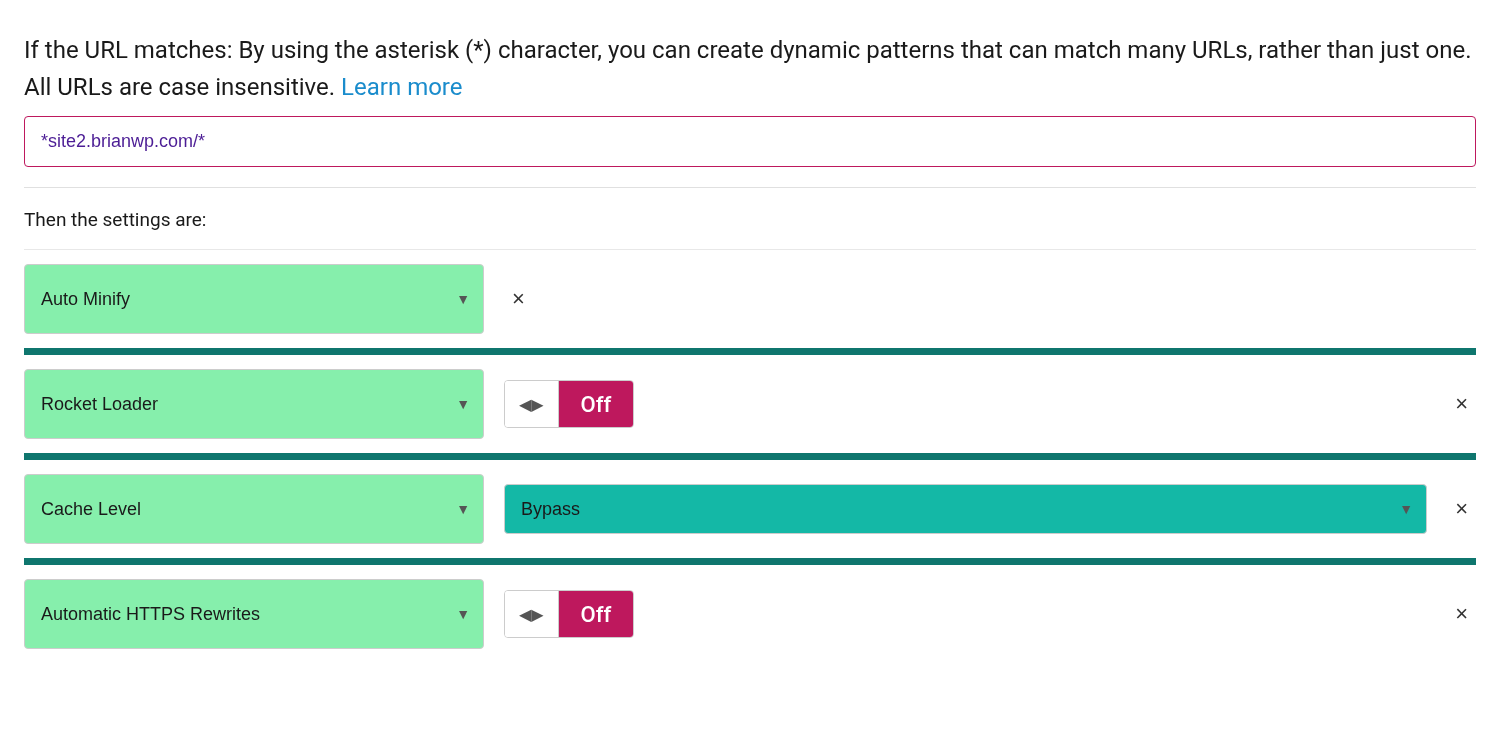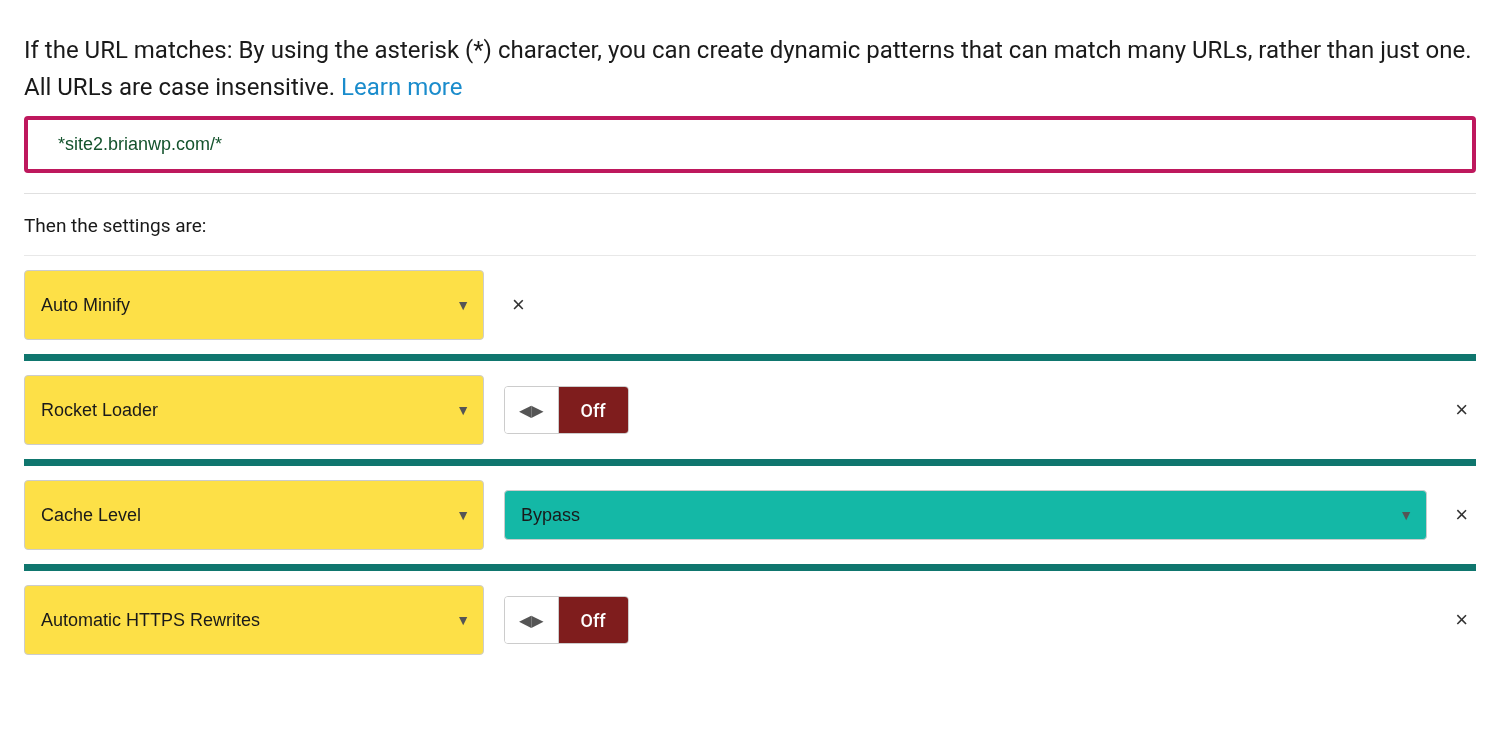--- a/index.html
+++ b/index.html
@@ -28,25 +28,25 @@
       color: #1a8ccc;
       text-decoration: none;
     }
 
     .url-input-container {
       margin-bottom: 4px;
     }
 
     .url-input {
       width: 100%;
-      padding: 14px 30px;
-      font-size: 18px;
-      border: 4px solid #be185d;
-      border-radius: 4px;
-      color: #14532d;
+      padding: 14px 16px;
+      font-size: 18px;
+      border: 1px solid #be185d;
+      border-radius: 4px;
+      color: #4c1d95;
       outline: none;
     }
 
     .divider {
       border: none;
       border-top: 1px solid #e0e0e0;
       margin: 20px 0;
     }
 
     .settings-label {
@@ -80,21 +80,21 @@
 
     .setting-select {
       width: 100%;
       padding: 24px 16px;
       padding-right: 40px;
       font-size: 18px;
       border: 1px solid #cccccc;
       border-radius: 4px;
       color: #1a1a1a;
       appearance: none;
-      background: #fde047;
+      background: #86efac;
       cursor: pointer;
       outline: none;
     }
 
     .select-chevron {
       position: absolute;
       right: 14px;
       top: 50%;
       transform: translateY(-50%);
       pointer-events: none;
@@ -152,23 +152,23 @@
       padding: 0 14px;
       background: #ffffff;
       height: 100%;
       font-size: 16px;
       color: #555;
       border-right: 1px solid #cccccc;
     }
 
     .toggle-off-label {
       padding: 0 22px;
-      background: #7f1d1d;
+      background: #be185d;
       color: #ffffff;
-      font-size: 18px;
+      font-size: 22px;
       font-weight: 500;
       height: 100%;
       display: flex;
       align-items: center;
     }
 
     
     .bypass-select-wrapper {
       flex: 1;
       position: relative;

